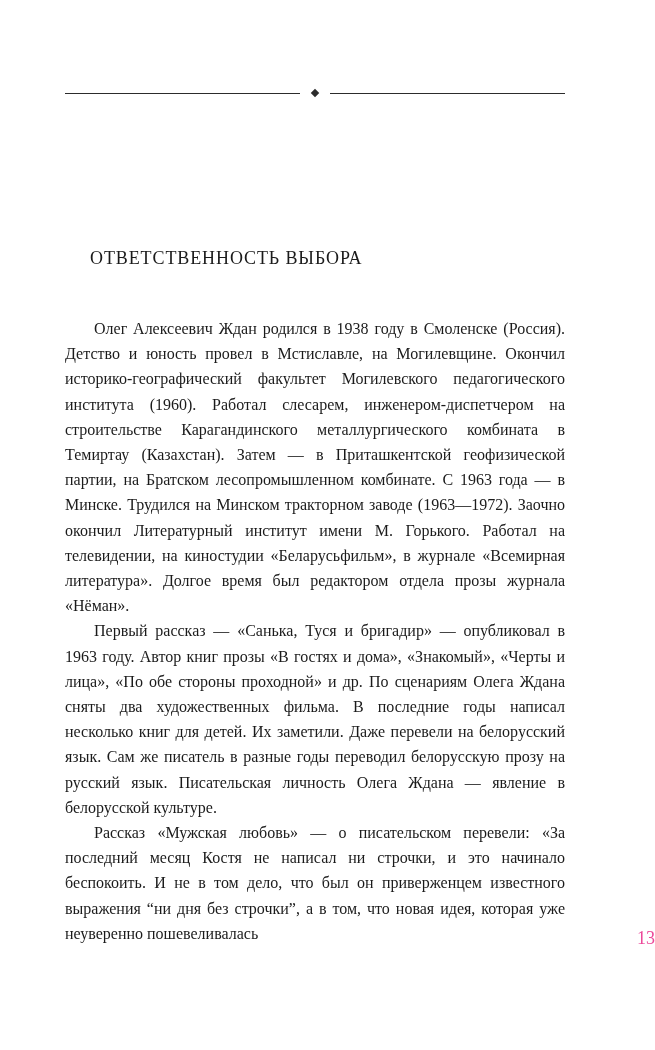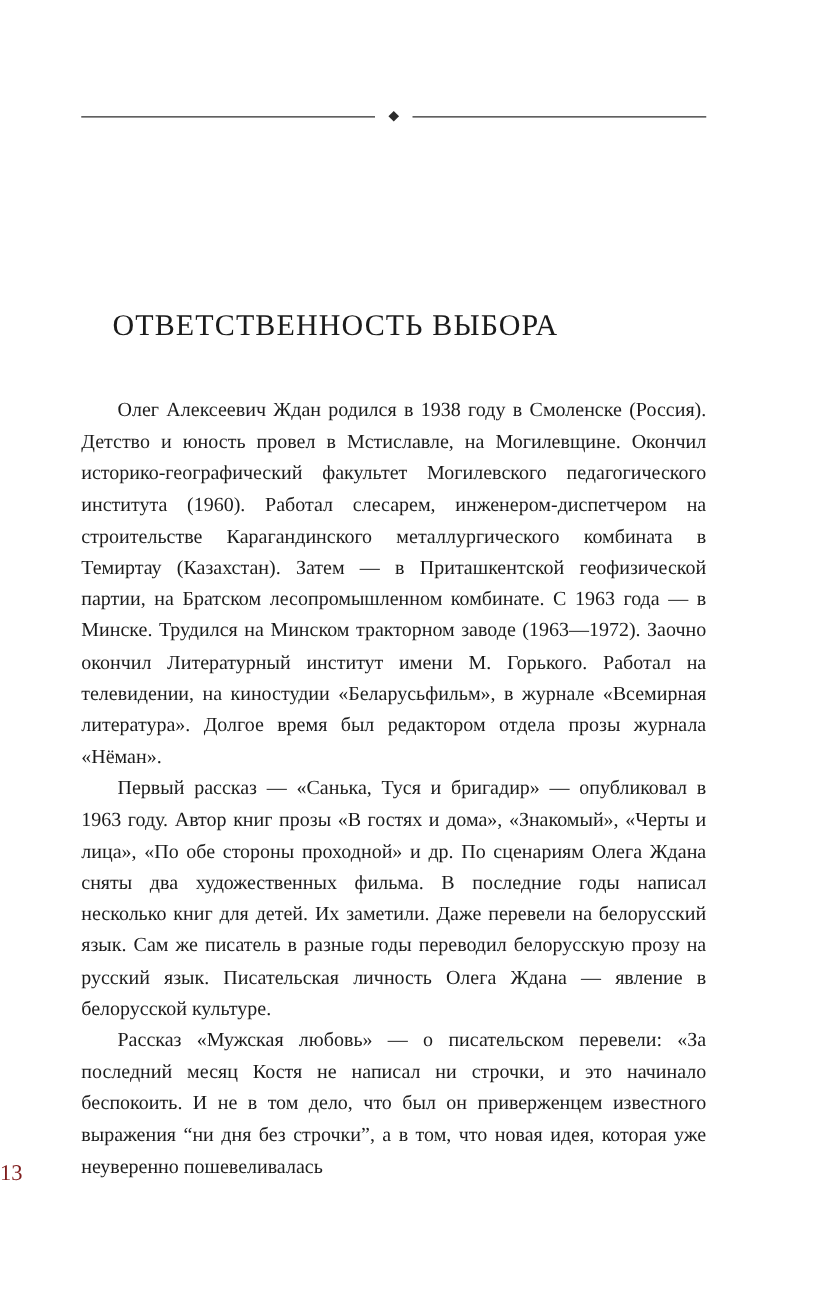--- a/index.html
+++ b/index.html
@@ -54,21 +54,21 @@
     transform: rotate(45deg);
   }
   h1.chapter-title {
     position: absolute;
     left: 90px;
     top: 248px;
     margin: 0;
     width: 480px;
     font-family: "Liberation Serif", serif;
     font-weight: normal;
-    font-size: 24px;
+    font-size: 18px;
     letter-spacing: 0.9px;
     color: #1b1b1b;
     white-space: nowrap;
   }
   .body-text {
     position: absolute;
     left: 65px;
     top: 316px;
     width: 500px;
     font-size: 16px;
@@ -80,23 +80,23 @@
   }
   .body-text p {
     margin: 0;
     text-indent: 29px;
   }
   .folio {
     position: absolute;
     left: 0;
     top: 928px;
     width: 655px;
-    text-align: left;
+    text-align: right;
     font-size: 18px;
-    color: #7f1d1d;
+    color: #ec4899;
   }
 </style>
 </head>
 <body>
 
 <div class="page">
 
   <div class="ornament">
     <div class="rule-left"></div>
     <div class="diamond"></div>

